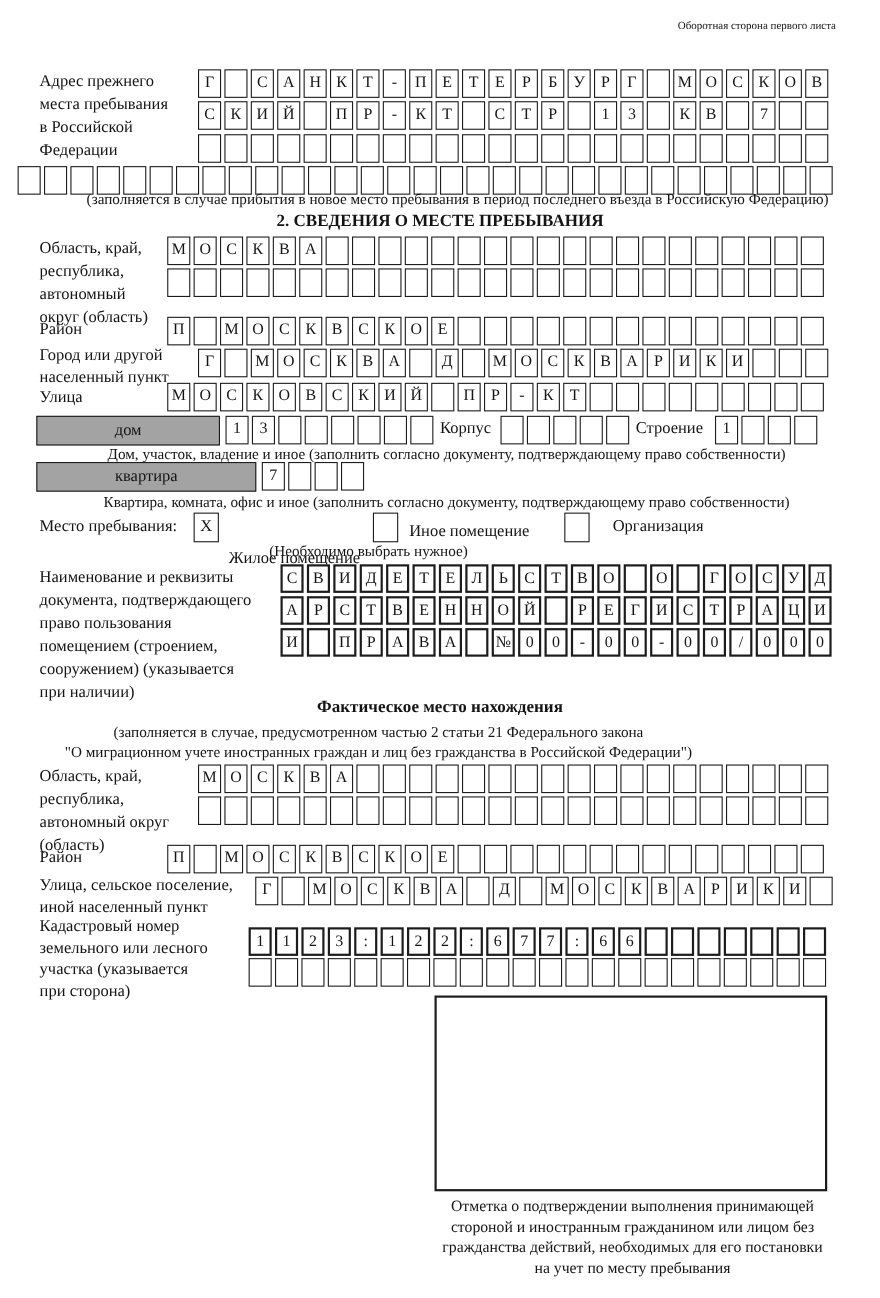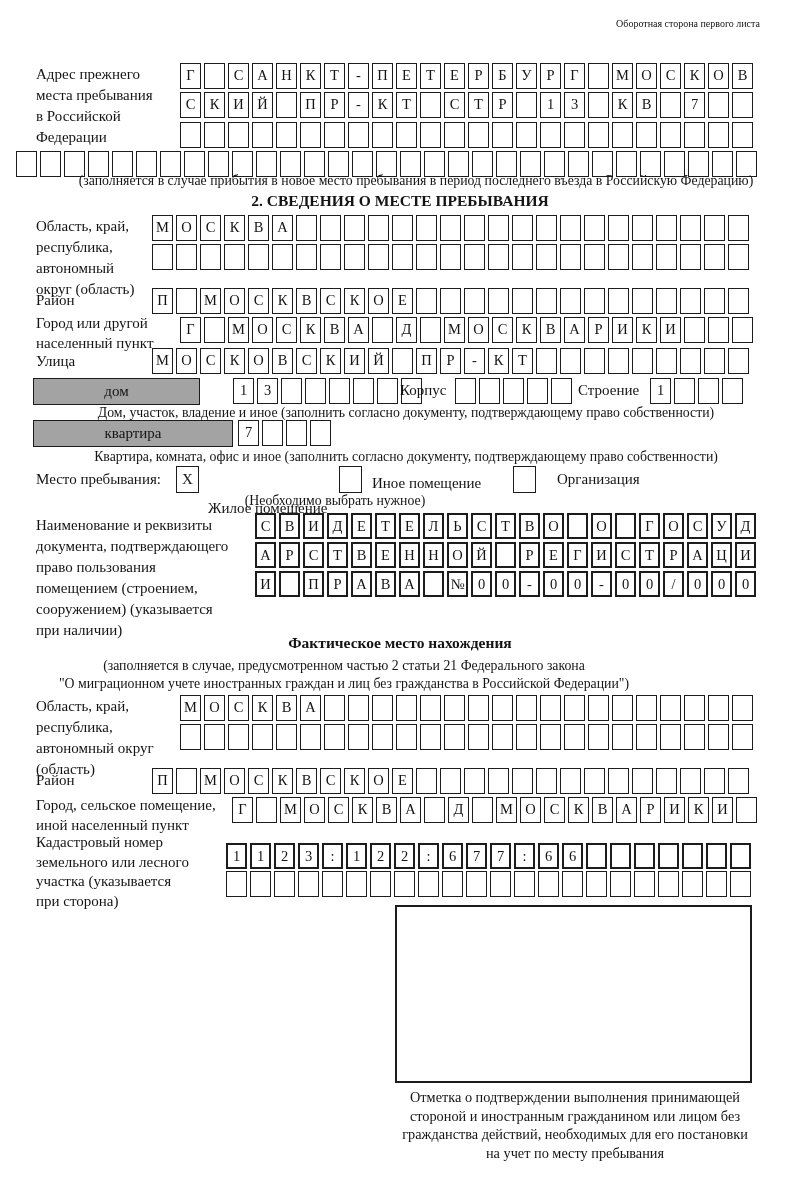--- a/index.html
+++ b/index.html
@@ -60,21 +60,21 @@
   <div class="abs boxrow" style="left:152px; top:288px;"><span class="cbox">П</span><span class="cbox"></span><span class="cbox">М</span><span class="cbox">О</span><span class="cbox">С</span><span class="cbox">К</span><span class="cbox">В</span><span class="cbox">С</span><span class="cbox">К</span><span class="cbox">О</span><span class="cbox">Е</span><span class="cbox"></span><span class="cbox"></span><span class="cbox"></span><span class="cbox"></span><span class="cbox"></span><span class="cbox"></span><span class="cbox"></span><span class="cbox"></span><span class="cbox"></span><span class="cbox"></span><span class="cbox"></span><span class="cbox"></span><span class="cbox"></span><span class="cbox"></span></div>
 
   <div class="abs lbl-tight" style="left:36px; top:314px; width:145px;">Город или другой
 населенный пункт</div>
   <div class="abs boxrow" style="left:180px; top:317px;"><span class="cbox">Г</span><span class="cbox"></span><span class="cbox">М</span><span class="cbox">О</span><span class="cbox">С</span><span class="cbox">К</span><span class="cbox">В</span><span class="cbox">А</span><span class="cbox"></span><span class="cbox">Д</span><span class="cbox"></span><span class="cbox">М</span><span class="cbox">О</span><span class="cbox">С</span><span class="cbox">К</span><span class="cbox">В</span><span class="cbox">А</span><span class="cbox">Р</span><span class="cbox">И</span><span class="cbox">К</span><span class="cbox">И</span><span class="cbox"></span><span class="cbox"></span><span class="cbox"></span></div>
 
   <div class="abs lbl" style="left:36px; top:351px;">Улица</div>
   <div class="abs boxrow" style="left:152px; top:348px;"><span class="cbox">М</span><span class="cbox">О</span><span class="cbox">С</span><span class="cbox">К</span><span class="cbox">О</span><span class="cbox">В</span><span class="cbox">С</span><span class="cbox">К</span><span class="cbox">И</span><span class="cbox">Й</span><span class="cbox"></span><span class="cbox">П</span><span class="cbox">Р</span><span class="cbox">-</span><span class="cbox">К</span><span class="cbox">Т</span><span class="cbox"></span><span class="cbox"></span><span class="cbox"></span><span class="cbox"></span><span class="cbox"></span><span class="cbox"></span><span class="cbox"></span><span class="cbox"></span><span class="cbox"></span></div>
 
   <div class="abs widebox" style="left:33px; top:378px; width:167px;">дом</div>
-  <div class="abs boxrow" style="left:205px; top:378px;margin-left:28px;"><span class="cbox">1</span><span class="cbox">3</span><span class="cbox"></span><span class="cbox"></span><span class="cbox"></span><span class="cbox"></span><span class="cbox"></span><span class="cbox"></span></div>
+  <div class="abs boxrow" style="left:205px; top:378px;"><span class="cbox">1</span><span class="cbox">3</span><span class="cbox"></span><span class="cbox"></span><span class="cbox"></span><span class="cbox"></span><span class="cbox"></span><span class="cbox"></span></div>
   <div class="abs lbl" style="left:400px; top:380px;">Корпус</div>
   <div class="abs boxrow" style="left:455px; top:378px;"><span class="cbox"></span><span class="cbox"></span><span class="cbox"></span><span class="cbox"></span><span class="cbox"></span></div>
   <div class="abs lbl" style="left:578px; top:380px;">Строение</div>
   <div class="abs boxrow" style="left:650px; top:378px;"><span class="cbox">1</span><span class="cbox"></span><span class="cbox"></span><span class="cbox"></span></div>
   <div class="abs caption" style="left:36px; top:404px; width:740px;">Дом, участок, владение и иное (заполнить согласно документу, подтверждающему право собственности)</div>
 
   <div class="abs widebox" style="left:33px; top:420px; width:200px;">квартира</div>
   <div class="abs boxrow" style="left:238px; top:420px;"><span class="cbox">7</span><span class="cbox"></span><span class="cbox"></span><span class="cbox"></span></div>
   <div class="abs caption" style="left:36px; top:448px; width:740px;">Квартира, комната, офис и иное (заполнить согласно документу, подтверждающему право собственности)</div>
 
@@ -104,21 +104,21 @@
   <div class="abs lbl" style="left:36px; top:696px; width:145px;">Область, край,
 республика,
 автономный округ
 (область)</div>
   <div class="abs boxrow" style="left:180px; top:695px;"><span class="cbox">М</span><span class="cbox">О</span><span class="cbox">С</span><span class="cbox">К</span><span class="cbox">В</span><span class="cbox">А</span><span class="cbox"></span><span class="cbox"></span><span class="cbox"></span><span class="cbox"></span><span class="cbox"></span><span class="cbox"></span><span class="cbox"></span><span class="cbox"></span><span class="cbox"></span><span class="cbox"></span><span class="cbox"></span><span class="cbox"></span><span class="cbox"></span><span class="cbox"></span><span class="cbox"></span><span class="cbox"></span><span class="cbox"></span><span class="cbox"></span></div>
   <div class="abs boxrow" style="left:180px; top:724px;"><span class="cbox"></span><span class="cbox"></span><span class="cbox"></span><span class="cbox"></span><span class="cbox"></span><span class="cbox"></span><span class="cbox"></span><span class="cbox"></span><span class="cbox"></span><span class="cbox"></span><span class="cbox"></span><span class="cbox"></span><span class="cbox"></span><span class="cbox"></span><span class="cbox"></span><span class="cbox"></span><span class="cbox"></span><span class="cbox"></span><span class="cbox"></span><span class="cbox"></span><span class="cbox"></span><span class="cbox"></span><span class="cbox"></span><span class="cbox"></span></div>
 
   <div class="abs lbl" style="left:36px; top:770px;">Район</div>
   <div class="abs boxrow" style="left:152px; top:768px;"><span class="cbox">П</span><span class="cbox"></span><span class="cbox">М</span><span class="cbox">О</span><span class="cbox">С</span><span class="cbox">К</span><span class="cbox">В</span><span class="cbox">С</span><span class="cbox">К</span><span class="cbox">О</span><span class="cbox">Е</span><span class="cbox"></span><span class="cbox"></span><span class="cbox"></span><span class="cbox"></span><span class="cbox"></span><span class="cbox"></span><span class="cbox"></span><span class="cbox"></span><span class="cbox"></span><span class="cbox"></span><span class="cbox"></span><span class="cbox"></span><span class="cbox"></span><span class="cbox"></span></div>
 
-  <div class="abs lbl-tight" style="left:36px; top:796px; width:200px;">Город, сельское помещение,
+  <div class="abs lbl-tight" style="left:36px; top:796px; width:200px;">Улица, сельское поселение,
 иной населенный пункт</div>
   <div class="abs boxrow" style="left:232px; top:797px;"><span class="cbox">Г</span><span class="cbox"></span><span class="cbox">М</span><span class="cbox">О</span><span class="cbox">С</span><span class="cbox">К</span><span class="cbox">В</span><span class="cbox">А</span><span class="cbox"></span><span class="cbox">Д</span><span class="cbox"></span><span class="cbox">М</span><span class="cbox">О</span><span class="cbox">С</span><span class="cbox">К</span><span class="cbox">В</span><span class="cbox">А</span><span class="cbox">Р</span><span class="cbox">И</span><span class="cbox">К</span><span class="cbox">И</span><span class="cbox"></span></div>
 
   <div class="abs lbl-tight" style="left:36px; top:833px; width:180px;">Кадастровый номер
 земельного или лесного
 участка (указывается
 при сторона)</div>
   <div class="abs boxrow" style="left:226px; top:843px;"><span class="cbox b">1</span><span class="cbox b">1</span><span class="cbox b">2</span><span class="cbox b">3</span><span class="cbox b">:</span><span class="cbox b">1</span><span class="cbox b">2</span><span class="cbox b">2</span><span class="cbox b">:</span><span class="cbox b">6</span><span class="cbox b">7</span><span class="cbox b">7</span><span class="cbox b">:</span><span class="cbox b">6</span><span class="cbox b">6</span><span class="cbox b"></span><span class="cbox b"></span><span class="cbox b"></span><span class="cbox b"></span><span class="cbox b"></span><span class="cbox b"></span><span class="cbox b"></span></div>
   <div class="abs boxrow" style="left:226px; top:871px;"><span class="cbox"></span><span class="cbox"></span><span class="cbox"></span><span class="cbox"></span><span class="cbox"></span><span class="cbox"></span><span class="cbox"></span><span class="cbox"></span><span class="cbox"></span><span class="cbox"></span><span class="cbox"></span><span class="cbox"></span><span class="cbox"></span><span class="cbox"></span><span class="cbox"></span><span class="cbox"></span><span class="cbox"></span><span class="cbox"></span><span class="cbox"></span><span class="cbox"></span><span class="cbox"></span><span class="cbox"></span></div>
 

